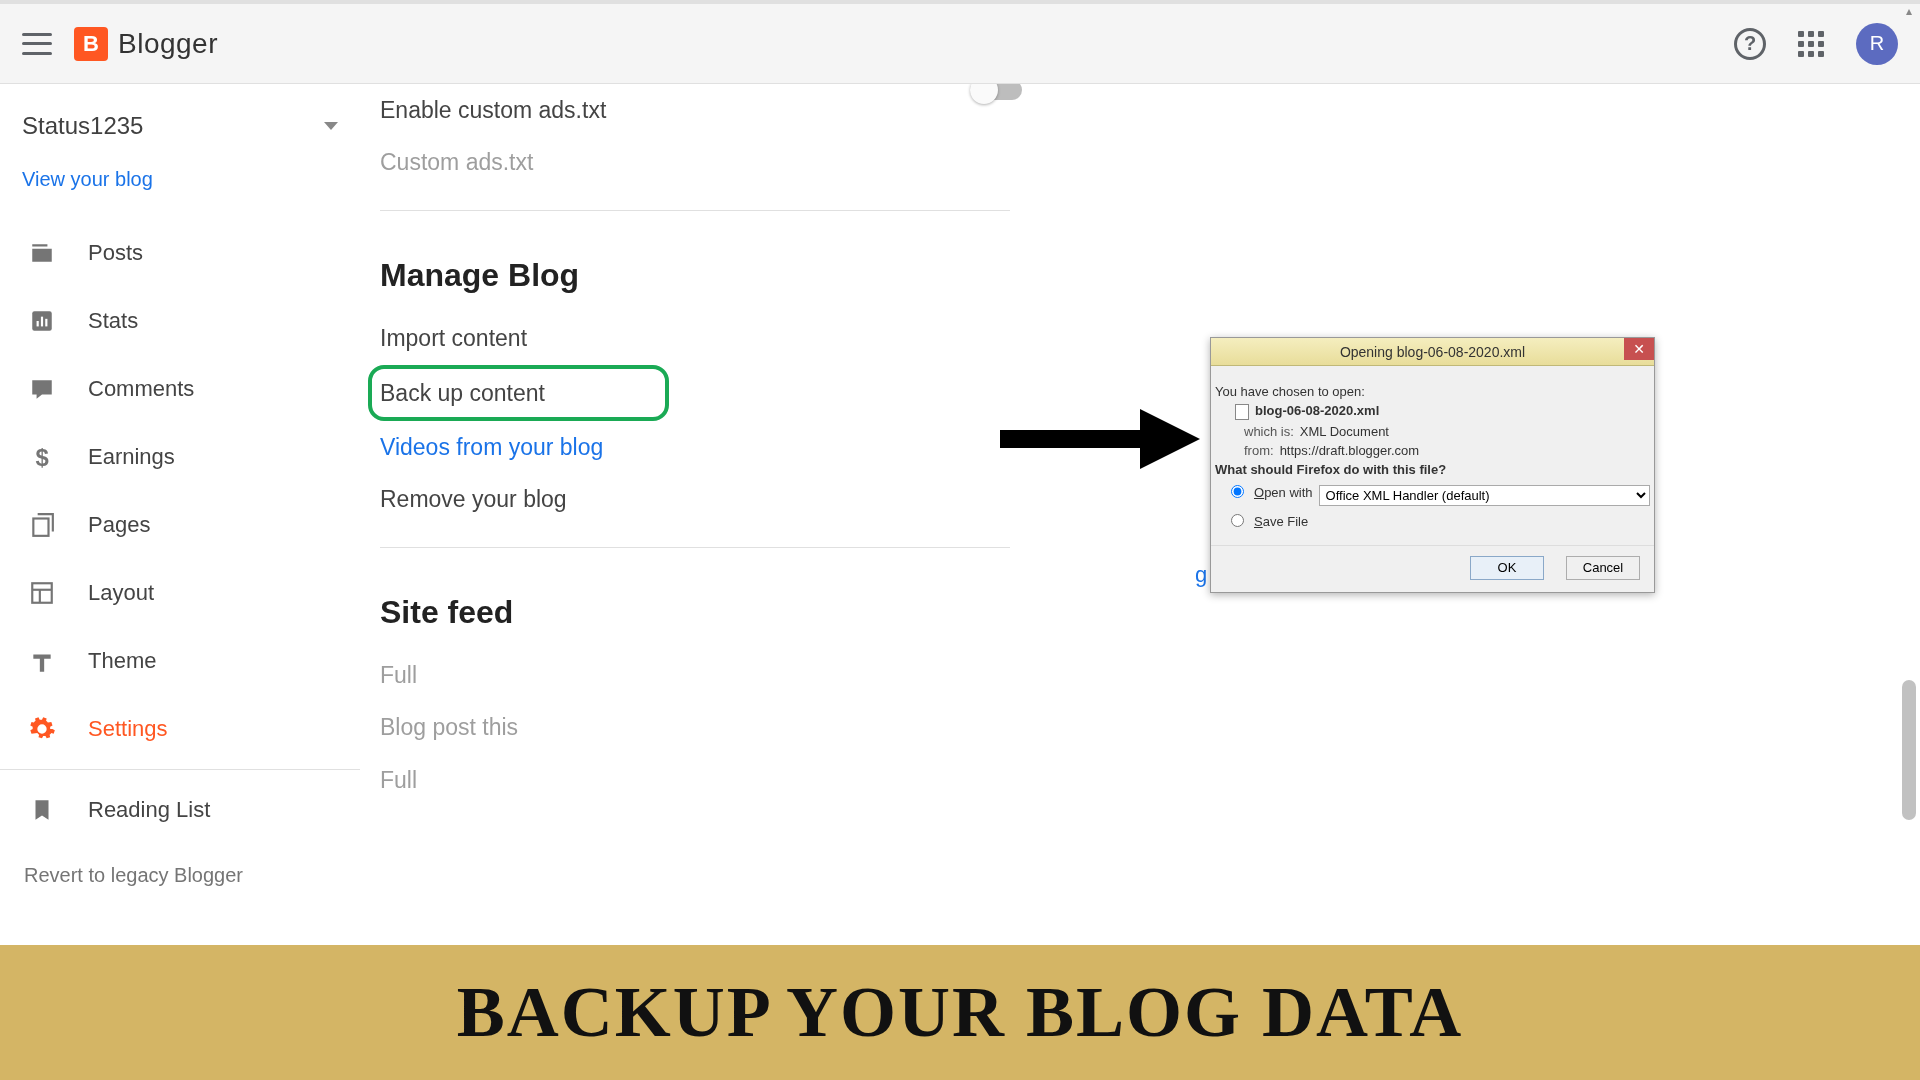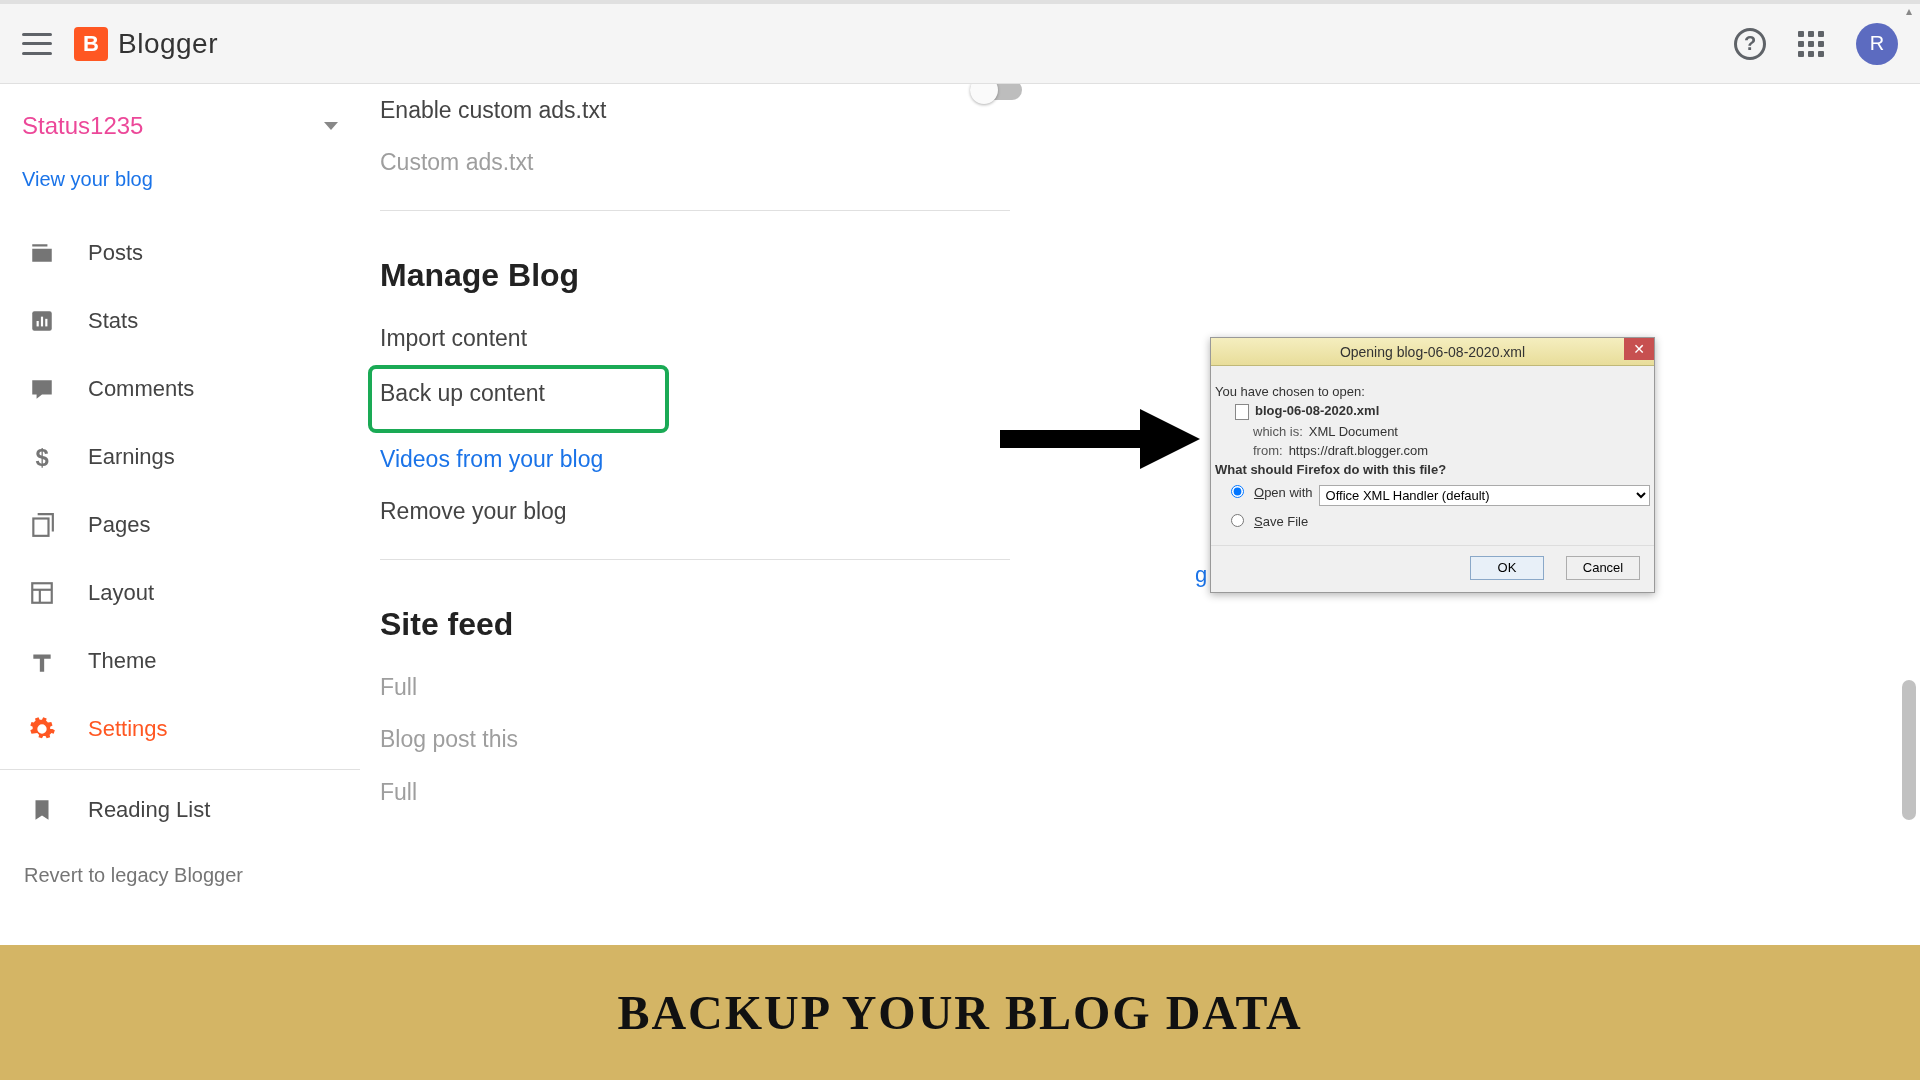--- a/index.html
+++ b/index.html
@@ -12,60 +12,60 @@
 .logo-box{width:34px;height:34px;background:#ff5722;border-radius:4px;display:flex;align-items:center;justify-content:center;color:#fff;font-weight:bold;font-size:22px}
 .logo-text{font-size:28px;color:#333;letter-spacing:.5px}
 .top-right{display:flex;align-items:center;gap:32px}
 .help-icon{width:32px;height:32px;border:3px solid #5f6368;border-radius:50%;display:flex;align-items:center;justify-content:center;font-size:20px;color:#5f6368;font-weight:bold;cursor:pointer}
 .apps-icon{display:grid;grid-template-columns:repeat(3,1fr);gap:4px;width:26px;height:26px;cursor:pointer}
 .apps-icon span{width:6px;height:6px;background:#5f6368;border-radius:1px}
 .avatar{width:42px;height:42px;background:#5c6bc0;border-radius:50%;display:flex;align-items:center;justify-content:center;color:#fff;font-size:20px;font-weight:500;cursor:pointer}
 .body-wrap{display:flex;height:calc(100% - 84px - 135px)}
 .sidebar{width:360px;padding:18px 0 0 0}
 .blog-select{display:flex;align-items:center;justify-content:space-between;padding:0 22px;height:48px;cursor:pointer}
-.blog-name{font-size:24px;color:#ec4899}
+.blog-name{font-size:24px;color:#404040}
 .caret{width:0;height:0;border-left:7px solid transparent;border-right:7px solid transparent;border-top:8px solid #888}
 .view-link{display:block;padding:18px 22px 28px;font-size:20px;color:#1a73e8;font-weight:500;cursor:pointer}
 .nav-item{display:flex;align-items:center;gap:32px;padding:0 28px;height:68px;font-size:22px;color:#444;cursor:pointer}
 .nav-item.active{color:#ff5722}
 .nav-item .ico{width:28px;height:28px;display:flex;align-items:center;justify-content:center;color:#757575}
 .nav-item.active .ico{color:#ff5722}
 .sep{height:1px;background:#e0e0e0;margin:6px 0}
 .revert{padding:20px 24px;font-size:20px;color:#757575;cursor:pointer}
 .content{flex:1;padding:0 100px 0 20px;position:relative;overflow:hidden}
 .sect-row{font-size:23px;color:#444;padding:10px 0;line-height:1.4}
 .sect-row.dim{color:#9e9e9e}
 .sect-row.blue{color:#1a73e8;cursor:pointer}
 .sect-head{font-size:32px;font-weight:600;color:#222;padding:24px 0 18px}
 .hr{height:1px;background:#e0e0e0;margin:22px 0}
 .toggle{position:absolute;left:590px;top:-4px;width:52px;height:20px;background:#bdbdbd;border-radius:10px}
 .toggle::after{content:'';position:absolute;left:0;top:-4px;width:28px;height:28px;background:#fafafa;border-radius:50%;box-shadow:0 1px 3px rgba(0,0,0,.3)}
-.highlight{border:4px solid #1aaa55;border-radius:8px;padding:8px 120px 20px 8px;margin-left:-12px;display:inline-block}
+.highlight{border:4px solid #1aaa55;border-radius:16px;padding:8px 120px 8px 8px;margin-left:-12px;display:inline-block}
 .arrow{position:absolute;left:640px;top:320px}
 .dialog{position:absolute;left:850px;top:253px;width:445px;background:#f0f0f0;border:1px solid #999;box-shadow:0 2px 8px rgba(0,0,0,.3);font-family:'Segoe UI',Tahoma,sans-serif}
 .dialog-title{background:linear-gradient(#f5eebf,#e8dd9a);height:28px;display:flex;align-items:center;justify-content:center;font-size:14px;color:#333;position:relative;border-bottom:1px solid #c0b878}
 .dialog-close{position:absolute;right:0;top:0;width:30px;height:22px;background:#c75050;color:#fff;display:flex;align-items:center;justify-content:center;font-size:14px;cursor:pointer}
 .dialog-body{background:#f0f0f0;padding:14px 4px 12px;font-size:13px;color:#333}
 .dialog-body .line{margin:4px 0}
 .dialog-body .fname{font-weight:bold;margin-left:20px}
-.dialog-body .meta{margin-left:38px;display:flex;gap:6px}
+.dialog-body .meta{margin-left:29px;display:flex;gap:6px}
 .dialog-body .lbl{color:#555}
 .dialog-q{font-weight:bold;margin-top:14px}
 .radio-row{display:flex;align-items:flex-start;gap:6px;margin:8px 0 4px 16px;font-size:13px}
 .radio-row input[type=radio]{margin-right:4px}
 .radio-row select{flex:1;font-size:13px;padding:1px 2px;border:1px solid #aaa;background:#fff}
 .radio-row .ul{text-decoration:underline}
 .dialog-btns{display:flex;justify-content:flex-end;gap:22px;padding:10px 14px 12px;border-top:1px solid #ddd;background:#f0f0f0}
 .dialog-btns button{width:74px;height:24px;font-size:13px;border:1px solid #8aa8c8;background:#e8f0f8;cursor:pointer}
 .dialog-btns button.cancel{border:1px solid #adadad;background:#f0f0f0}
 .file-icon{display:inline-block;width:14px;height:16px;border:1px solid #888;background:#fff;vertical-align:middle;margin-right:6px;position:relative}
 .scrollthumb{position:absolute;right:4px;top:680px;width:14px;height:140px;background:#c1c1c1;border-radius:7px}
 .scrolltrack-up{position:absolute;right:4px;top:4px;width:14px;height:14px;color:#888;font-size:12px;text-align:center}
 .banner{position:absolute;bottom:0;left:0;right:0;height:135px;background:#d4b565;display:flex;align-items:center;justify-content:center}
-.banner-text{font-family:'Times New Roman',serif;font-size:48px;font-weight:bold;letter-spacing:2px;color:#111}
+.banner-text{font-family:'Times New Roman',serif;font-size:72px;font-weight:bold;letter-spacing:2px;color:#111}
 svg{display:block}
 .gtxt{position:absolute;left:835px;top:478px;color:#1a73e8;font-size:22px}
 </style>
 </head>
 <body>
 
 <div class="topbar">
   <div class="top-left">
     <div class="hamburger">
         <span></span>

